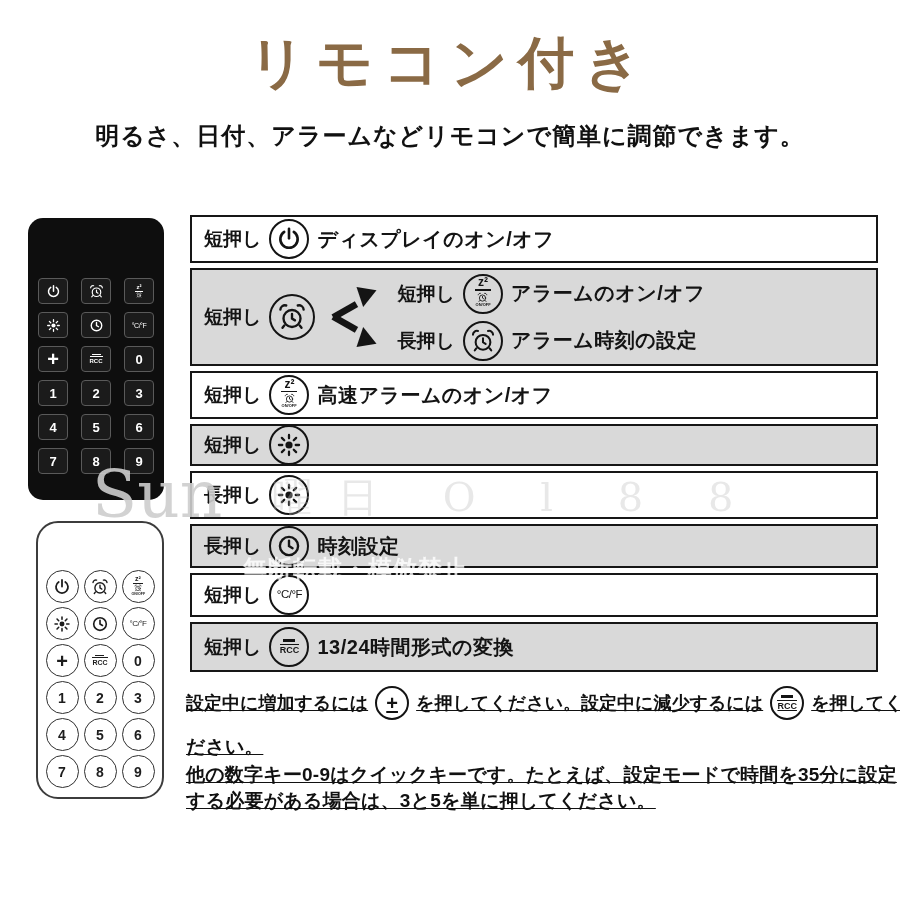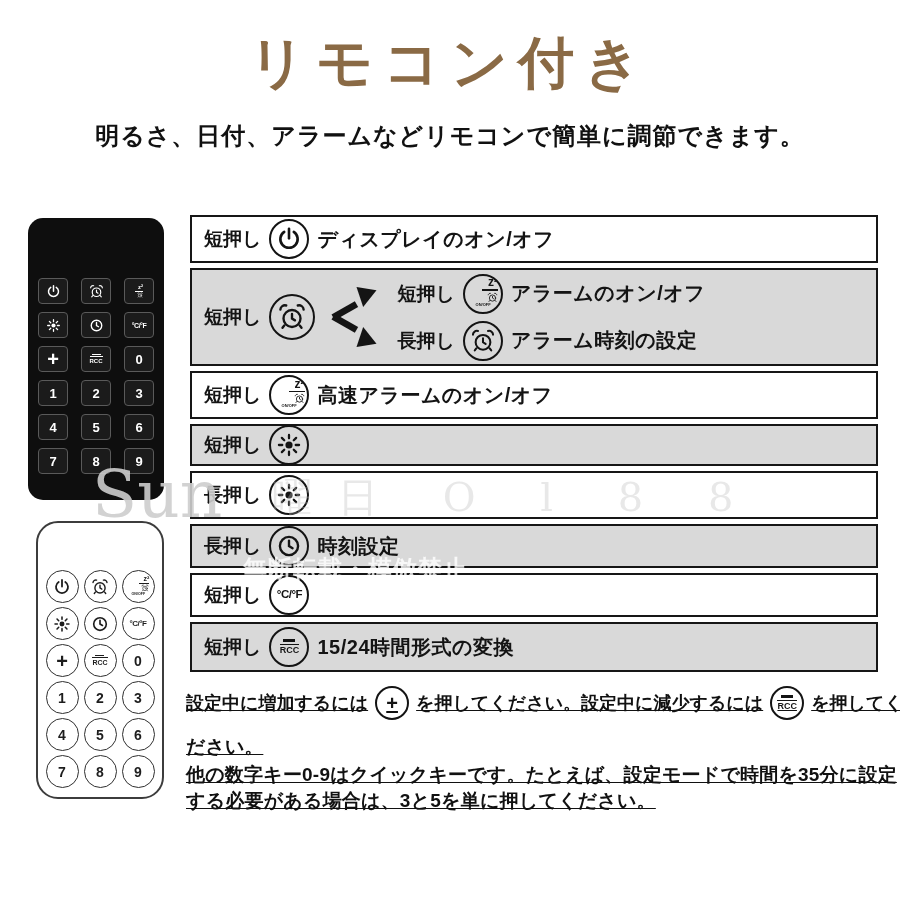--- a/index.html
+++ b/index.html
@@ -41,29 +41,29 @@
         display:inline-flex;align-items:center;justify-content:center;color:#141414;
         box-sizing:border-box;background:transparent;overflow:hidden;}
   .ring.lg{width:46px;height:46px;}
   .ring.inline{width:34px;height:34px;border-width:2.2px;}
   .branch-col{display:flex;flex-direction:column;margin-left:8px;}
   .branch{display:flex;align-items:center;gap:8px;height:47px;}
   .arrows{flex:0 0 auto;margin:0 2px 0 6px;display:flex;align-items:center;}
 
   
   .plus-glyph{font-size:20px;font-weight:bold;line-height:1;}
-  .cf-label{font-size:11.5px;font-weight:bold;letter-spacing:-.5px;line-height:1;}
+  .cf-label{font-size:11.5px;font-weight:normal;letter-spacing:-.5px;line-height:1;}
   .key .cf-label{font-size:7px;} .wkey .cf-label{font-size:8px;}
   .rcc-stack{display:flex;flex-direction:column;align-items:center;line-height:1;}
   .rcc-stack .minus{width:12px;height:2.2px;background:currentColor;margin-bottom:2px;}
   .rcc-stack .rcc-label{font-size:9px;font-weight:bold;border-top:1.6px solid currentColor;padding-top:1px;}
   .key .rcc-stack .minus,.wkey .rcc-stack .minus{width:9px;height:1.6px;margin-bottom:1px;}
   .key .rcc-stack .rcc-label{font-size:6px;border-top-width:1px;}
   .wkey .rcc-stack .rcc-label{font-size:7px;border-top-width:1px;}
-  .snooze-stack{display:flex;flex-direction:column;align-items:flex-end;line-height:1;}
+  .snooze-stack{display:flex;flex-direction:column;align-items:center;line-height:1;}
   .snooze-stack .z2{font-weight:bold;font-size:12px;}
   .snooze-stack .bar{width:16px;height:1.8px;background:currentColor;margin:1px 0;}
   .snooze-stack .onoff{font-size:8px;font-weight:bold;transform:scale(.5);transform-origin:center top;}
   .key .snooze-stack .z2{font-size:6px;} .key .snooze-stack .bar{width:8px;height:1px;margin:.5px 0;}
   .wkey .snooze-stack .z2{font-size:7px;} .wkey .snooze-stack .bar{width:10px;height:1px;margin:.5px 0;}
   .wkey .snooze-stack .onoff{font-size:6px;transform:scale(.6);}
 
   
   .footer{position:absolute;left:186px;top:686px;width:712px;z-index:2;color:#111;text-decoration:underline;}
   .f-line1{display:flex;align-items:center;gap:7px;font-size:18px;font-weight:bold;white-space:nowrap;}
@@ -369,21 +369,21 @@
         </span>
       </div>
       <div class="trow gray">
         <span class="press">短押し</span>
         <span class="ring">
           <span class="rcc-stack">
             <i class="minus"></i>
             <i class="rcc-label" style="font-style: normal;">RCC</i>
           </span>
         </span>
-        <span class="desc">15/24時間形式の変換</span>
+        <span class="desc">13/24時間形式の変換</span>
       </div>
     </div>
 
   <div class="footer">
     <div class="f-line1">
       <span>設定中に増加するには</span>
       <span class="ring inline">
           <span class="plus-glyph">+</span>
         </span>
       <span>を押してください。設定中に減少するには</span>

